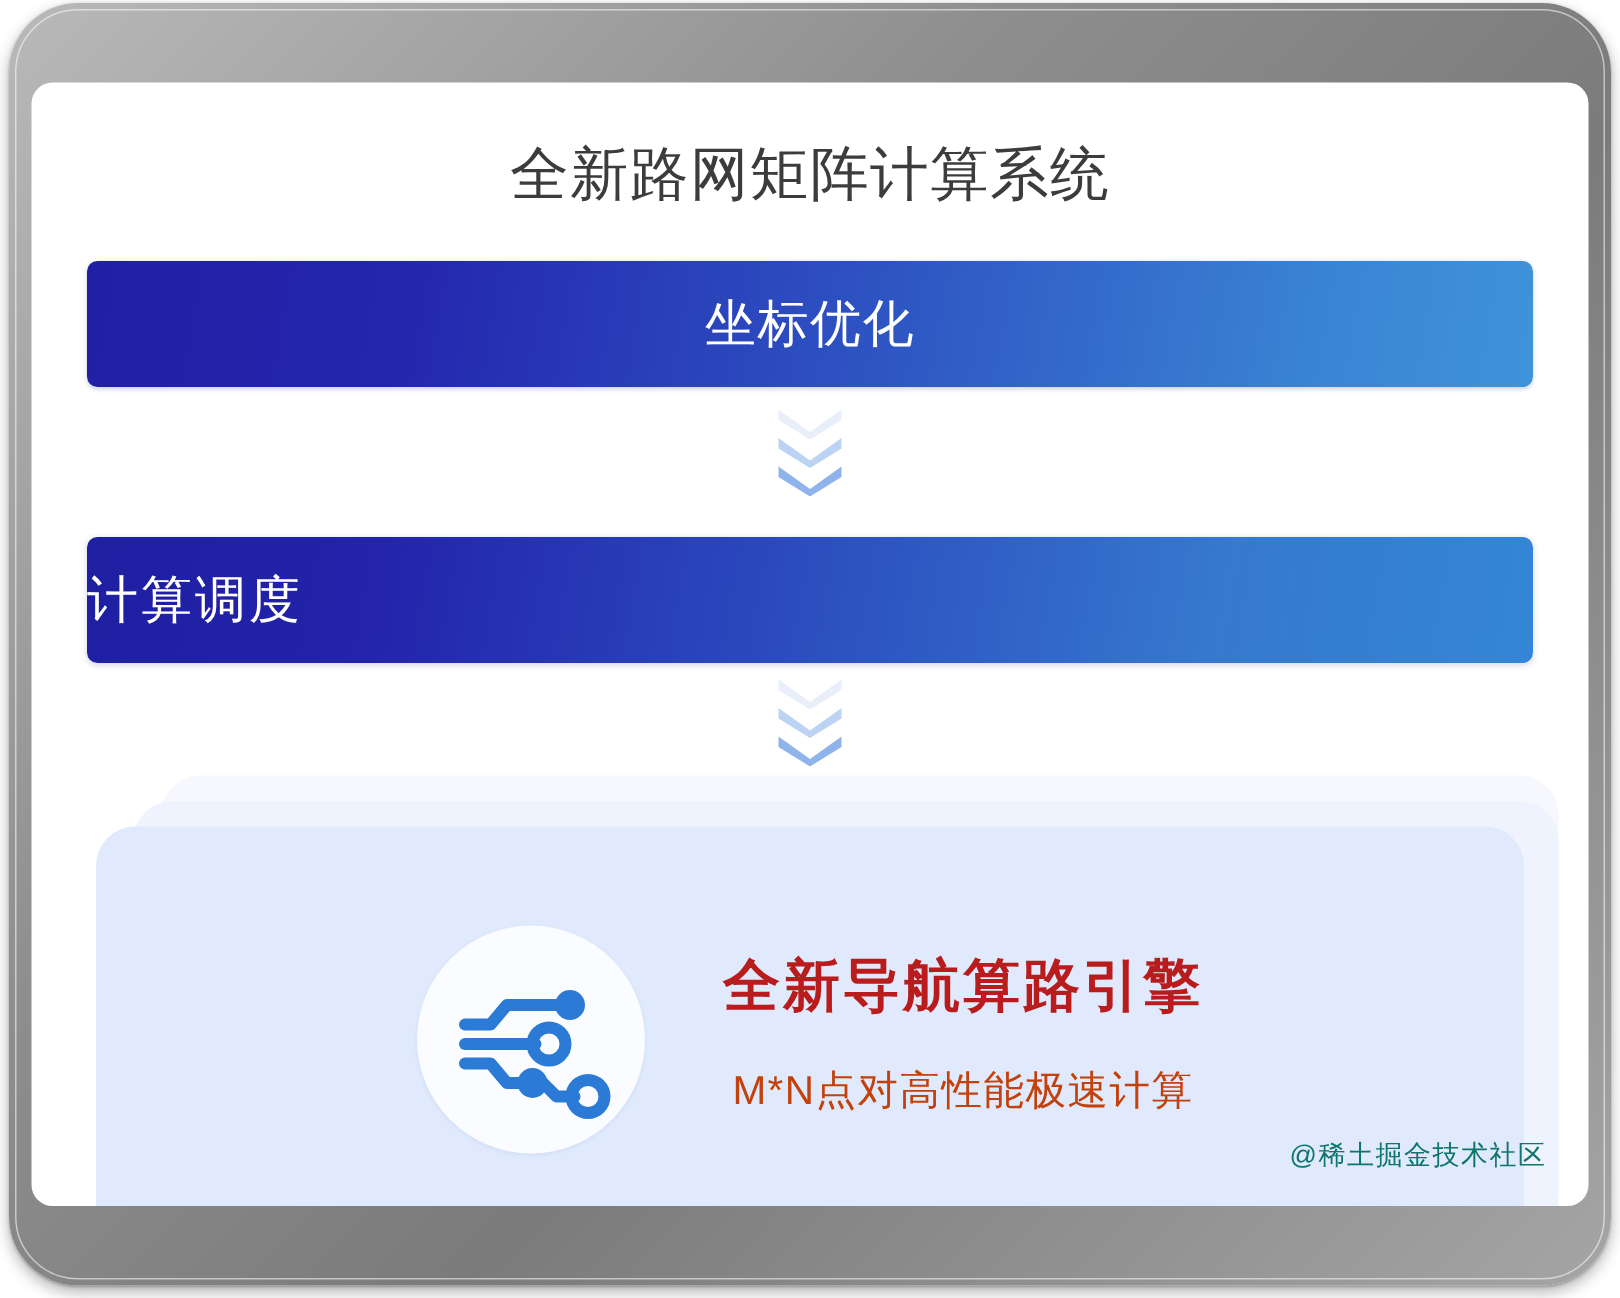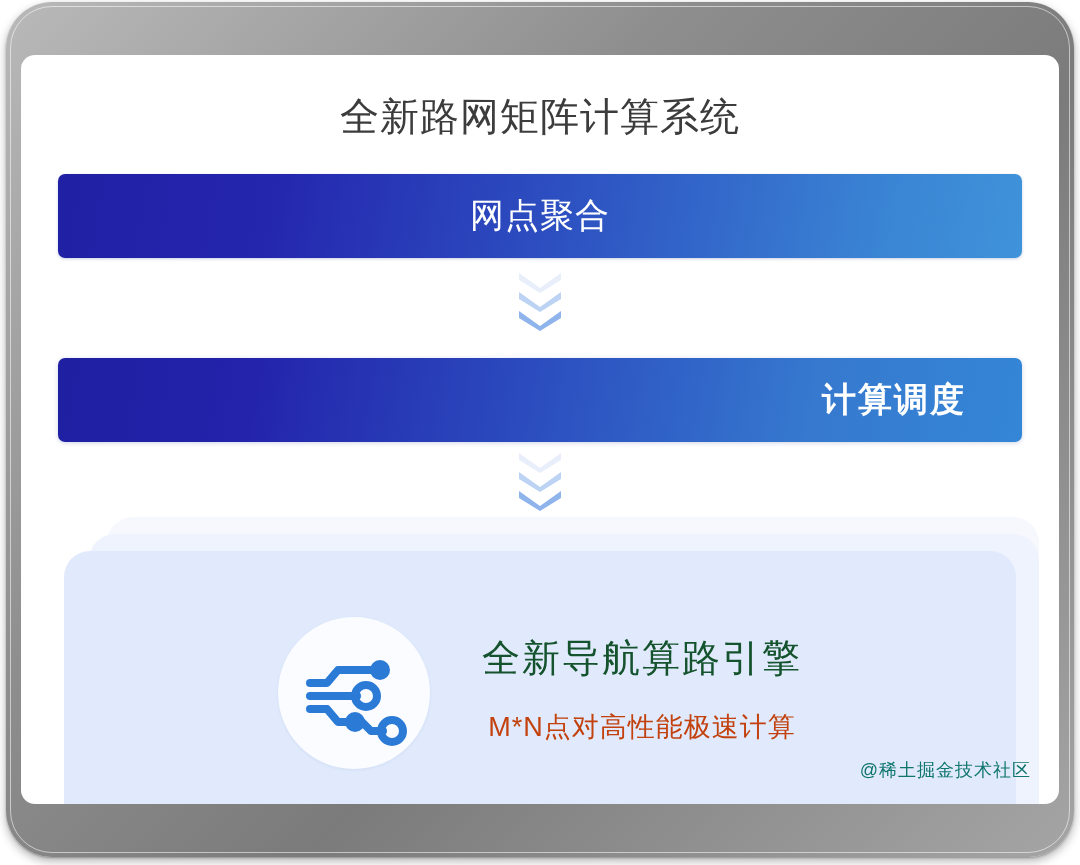--- a/index.html
+++ b/index.html
@@ -116,25 +116,24 @@
     background: linear-gradient(100deg, #1f1fa2 0%, #2323ab 20%, #2b4bbe 48%, #3679cf 78%, #3486d7 100%);
     display: flex;
     align-items: center;
     color: #ffffff;
     font-size: 34px;
     letter-spacing: 2px;
     box-shadow: 0 1px 4px rgba(40,60,140,0.22);
   }
   #scheduler-banner-label {
     width: 100%;
-    text-align: right;
+    text-align: left;
     padding-right: 56px;
     box-sizing: border-box;
     white-space: nowrap;
-    font-weight: bold;
   }
 
   
   #engine-stack {
     position: absolute;
     left: 0;
     top: 0;
     width: 100%;
     height: 100%;
   }
@@ -189,22 +188,22 @@
   #engine-text {
     display: flex;
     flex-direction: column;
     align-items: center;
     justify-content: center;
     gap: 30px;
     padding-bottom: 6px;
   }
   #engine-heading {
     font-size: 38px;
-    color: #14532d;
-    font-weight: 400;
+    color: #b91c1c;
+    font-weight: 700;
     letter-spacing: 2px;
     white-space: nowrap;
     line-height: 44px;
   }
   #engine-subtitle {
     font-size: 27px;
     color: #c2410c;
     letter-spacing: 1px;
     white-space: nowrap;
     line-height: 34px;
@@ -224,21 +223,21 @@
 </head>
 <body>
 
 <div id="device-frame">
   <div id="screen">
 
     <div id="page-title">全新路网矩阵计算系统</div>
 
     <div id="module-row">
       <div class="module-btn">
-        <span>网点聚合</span>
+        <span>坐标优化</span>
       </div>
     </div>
 
     <div class="chevron-group" id="chevrons-top">
       <span class="chev">
         <svg viewBox="0 0 46 22">
             <path d="M2 2 L23 17 L44 2 L44 9 L23 22 L2 9 Z" fill="#e8effb"></path>
           </svg>
       </span>
       <span class="chev">

